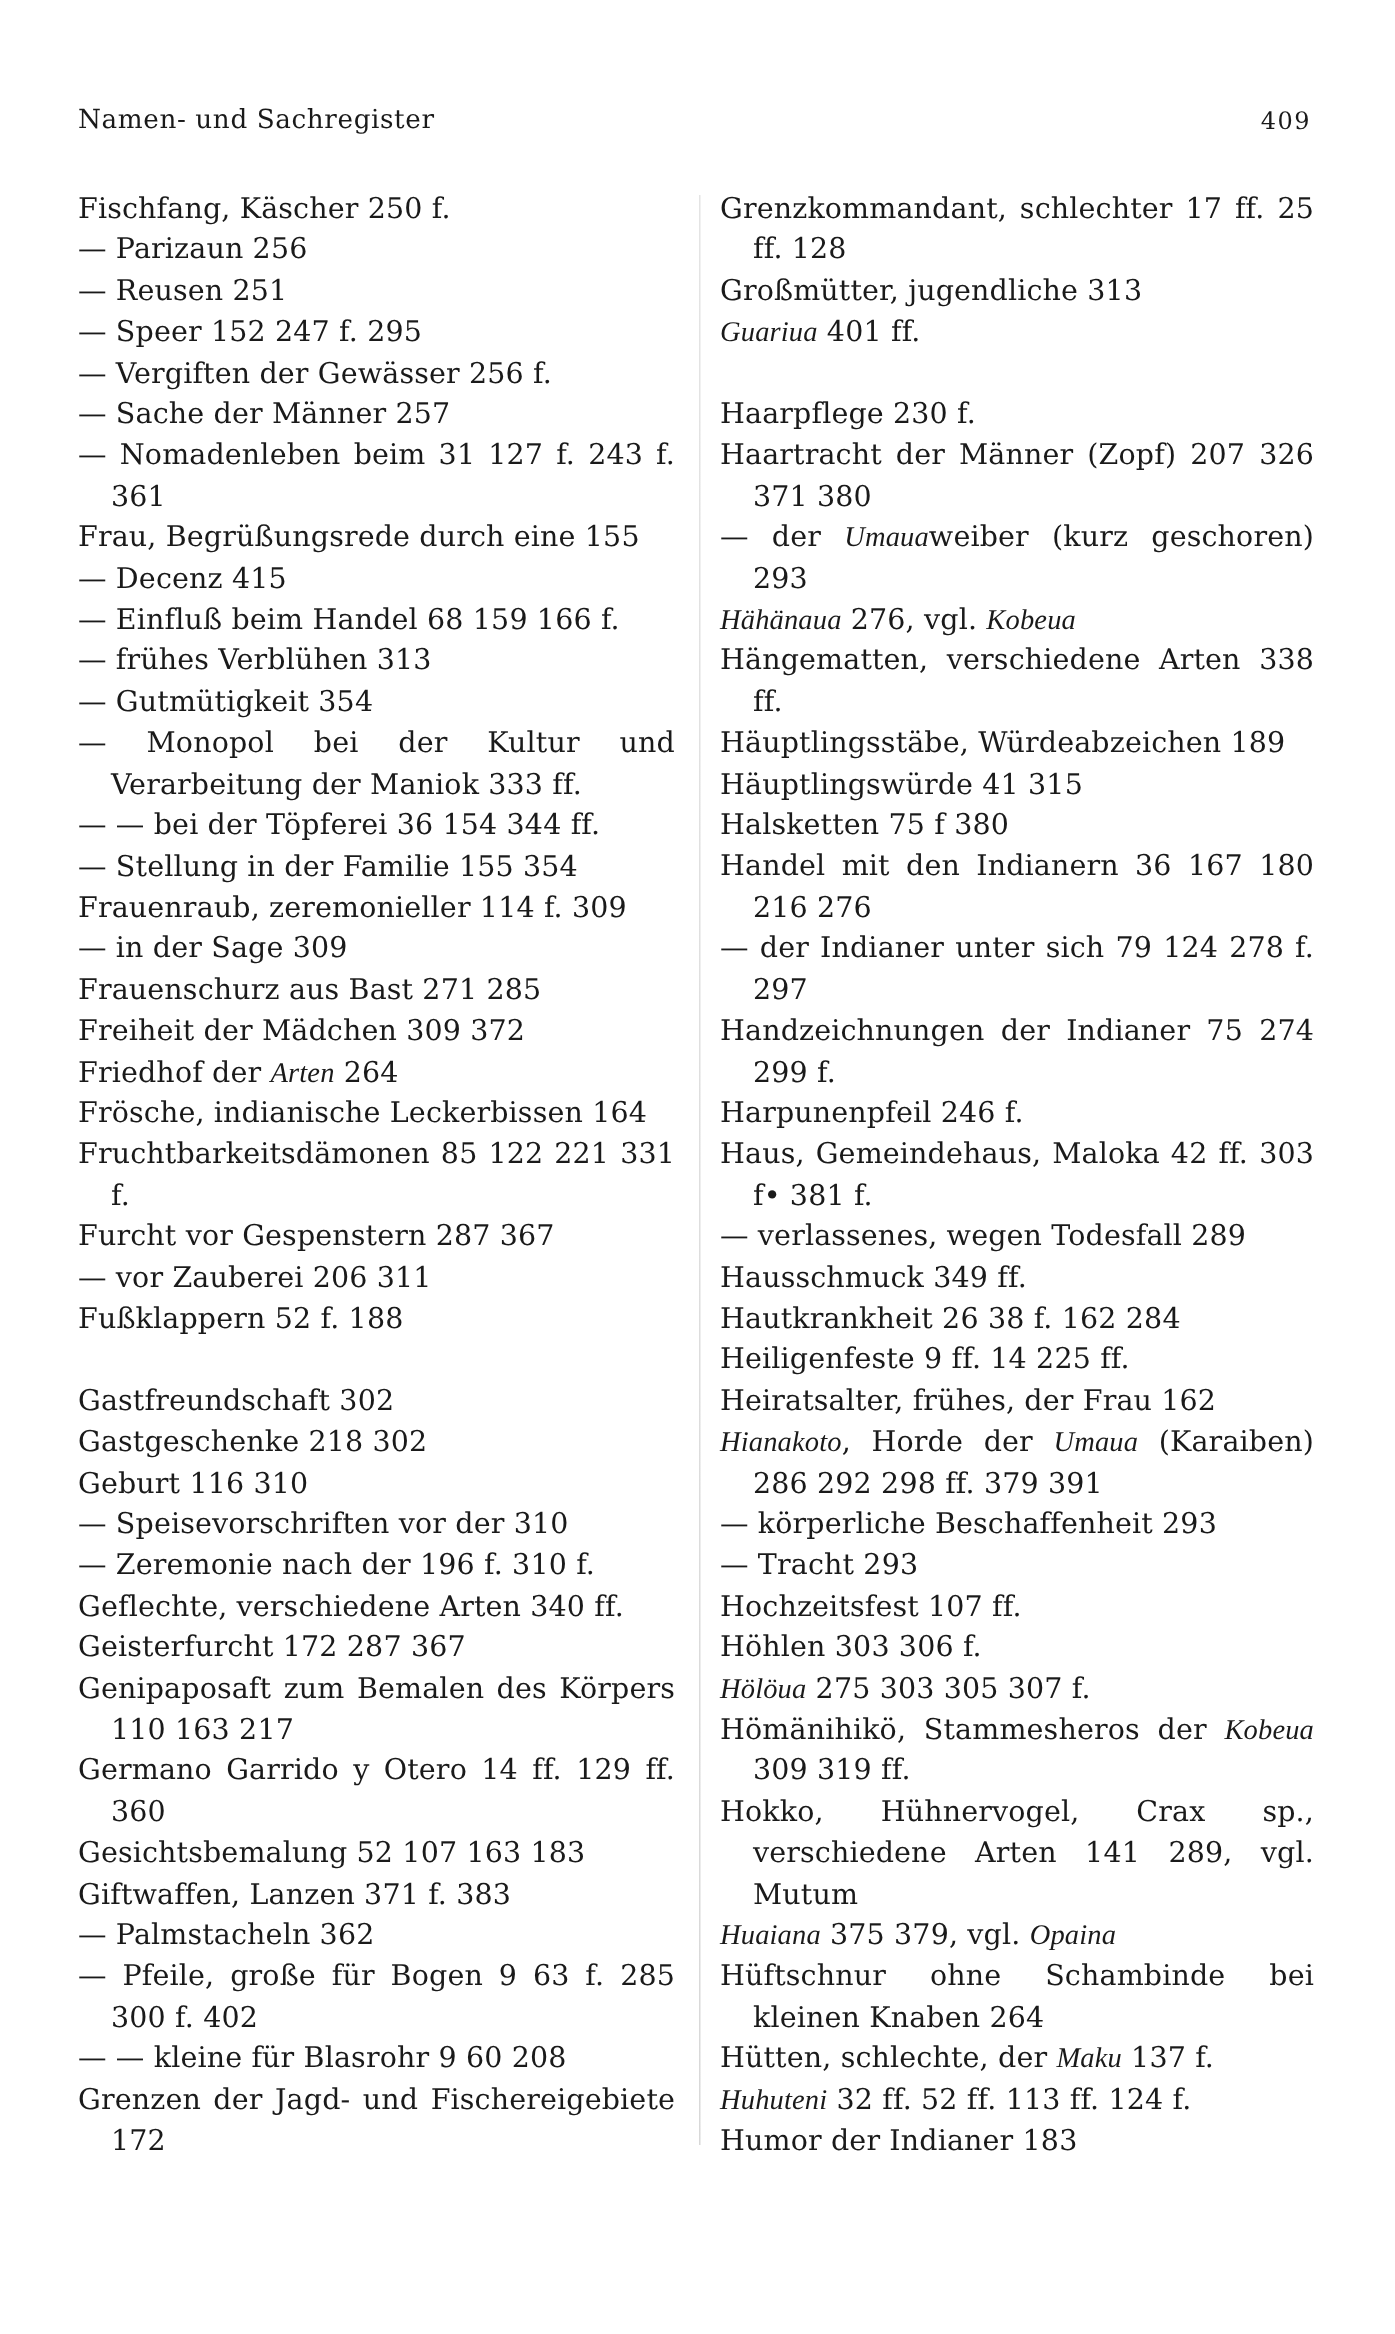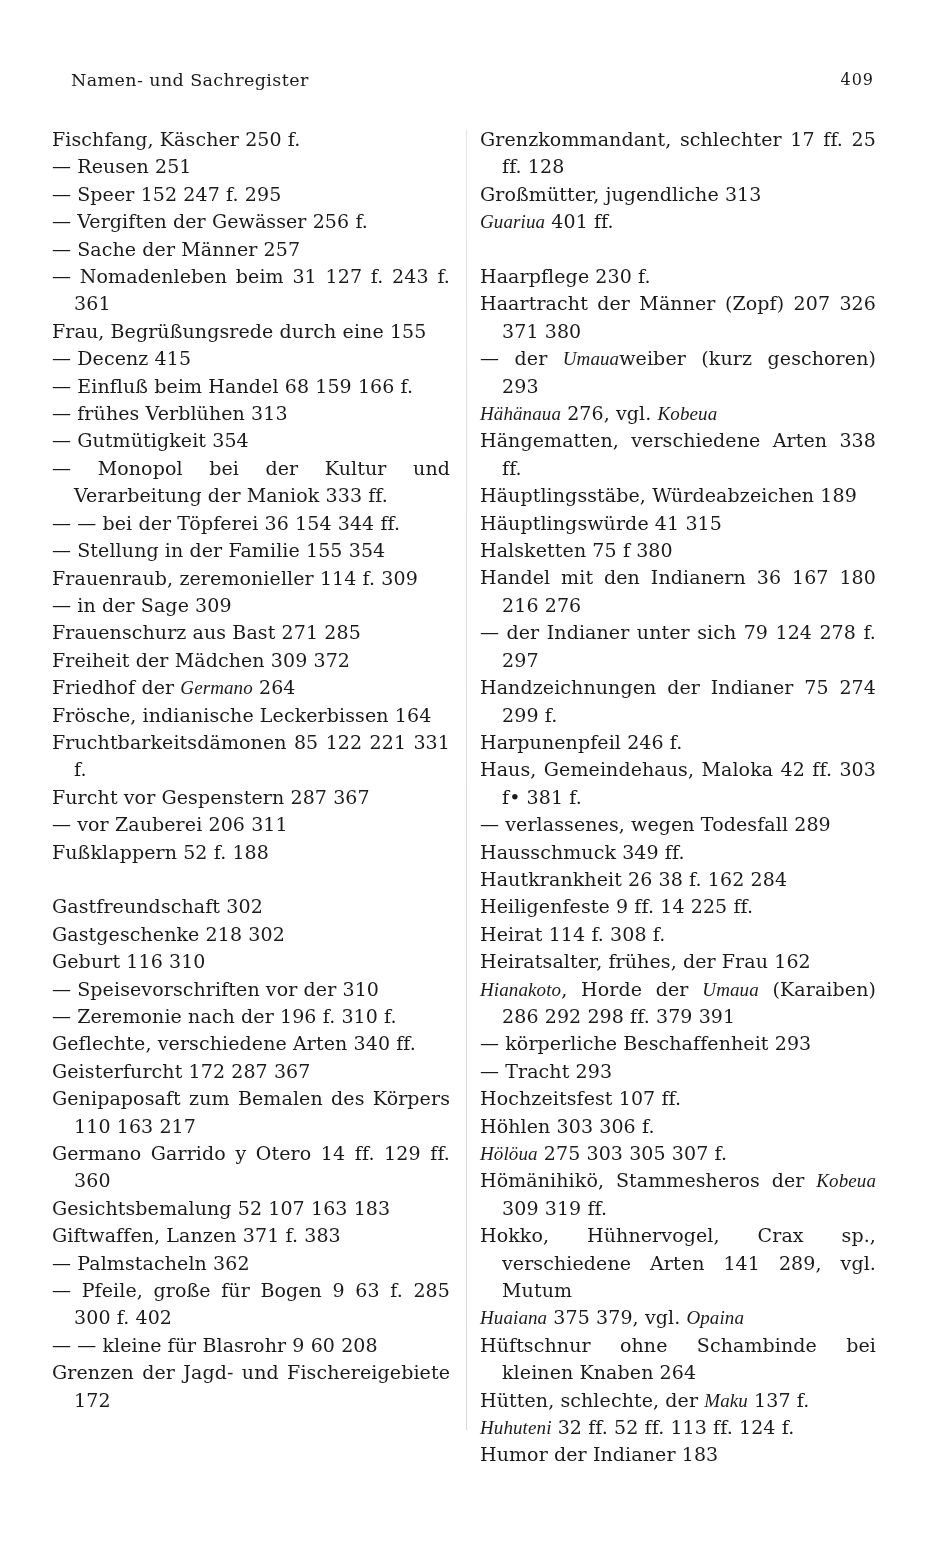--- a/index.html
+++ b/index.html
@@ -3,21 +3,21 @@
 <meta charset="utf-8">
 <style>
   html, body { margin: 0; padding: 0; background: #ffffff; }
   body {
     width: 930px; height: 1556px; position: relative; overflow: hidden;
     font-family: "DejaVu Serif", "Liberation Serif", serif;
     color: #1a1a1a;
   }
   .page-header {
     position: absolute; left: 52px; right: 56px; top: 70px;
-    display: flex; justify-content: space-between; align-items: flex-start; margin-left: 19px;
+    display: flex; justify-content: space-between; align-items: flex-end;
   }
   .running-title { font-size: 17.5px; letter-spacing: 0.4px; }
   .page-number { font-size: 16px; letter-spacing: 1px; }
   .column {
     position: absolute; top: 126px; width: 398px;
     font-size: 19px; line-height: 27.4px; letter-spacing: 0.1px;
   }
   .col-left { left: 52px; }
   .col-right { left: 480px; width: 396px; }
   .divider {
@@ -31,38 +31,39 @@
 </head>
 <body>
 
 <div class="page-header">
   <span class="running-title">Namen- und Sachregister</span>
   <span class="page-number">409</span>
 </div>
 
 <div class="column col-left">
     <div class="entry"><span>Fischfang, Käscher 250 f.</span></div>
+    <div class="entry"><span>— Parizaun 256</span></div>
     <div class="entry"><span>— Reusen 251</span></div>
     <div class="entry"><span>— Speer 152 247 f. 295</span></div>
     <div class="entry"><span>— Vergiften der Gewässer 256 f.</span></div>
     <div class="entry"><span>— Sache der Männer 257</span></div>
     <div class="entry"><span>— Nomadenleben beim 31 127 f. 243 f. 361</span></div>
     <div class="entry"><span>Frau, Begrüßungsrede durch eine 155</span></div>
     <div class="entry"><span>— Decenz 415</span></div>
     <div class="entry"><span>— Einfluß beim Handel 68 159 166 f.</span></div>
     <div class="entry"><span>— frühes Verblühen 313</span></div>
     <div class="entry"><span>— Gutmütigkeit 354</span></div>
     <div class="entry"><span>— Monopol bei der Kultur und Verarbeitung der Maniok 333 ff.</span></div>
     <div class="entry"><span>— — bei der Töpferei 36 154 344 ff.</span></div>
     <div class="entry"><span>— Stellung in der Familie 155 354</span></div>
     <div class="entry"><span>Frauenraub, zeremonieller 114 f. 309</span></div>
     <div class="entry"><span>— in der Sage 309</span></div>
     <div class="entry"><span>Frauenschurz aus Bast 271 285</span></div>
     <div class="entry"><span>Freiheit der Mädchen 309 372</span></div>
-    <div class="entry"><span>Friedhof der </span><span class="it">Germano</span><span> 264</span></div>
+    <div class="entry"><span>Friedhof der </span><span class="it">Arten</span><span> 264</span></div>
     <div class="entry"><span>Frösche, indianische Leckerbissen 164</span></div>
     <div class="entry"><span>Fruchtbarkeitsdämonen 85 122 221 331 f.</span></div>
     <div class="entry"><span>Furcht vor Gespenstern 287 367</span></div>
     <div class="entry"><span>— vor Zauberei 206 311</span></div>
     <div class="entry"><span>Fußklappern 52 f. 188</span></div>
     <div class="gap"></div>
     <div class="entry"><span>Gastfreundschaft 302</span></div>
     <div class="entry"><span>Gastgeschenke 218 302</span></div>
     <div class="entry"><span>Geburt 116 310</span></div>
     <div class="entry"><span>— Speisevorschriften vor der 310</span></div>
@@ -94,21 +95,20 @@
     <div class="entry"><span>Halsketten 75 f 380</span></div>
     <div class="entry"><span>Handel mit den Indianern 36 167 180 216 276</span></div>
     <div class="entry"><span>— der Indianer unter sich 79 124 278 f. 297</span></div>
     <div class="entry"><span>Handzeichnungen der Indianer 75 274 299 f.</span></div>
     <div class="entry"><span>Harpunenpfeil 246 f.</span></div>
     <div class="entry"><span>Haus, Gemeindehaus, Maloka 42 ff. 303 f• 381 f.</span></div>
     <div class="entry"><span>— verlassenes, wegen Todesfall 289</span></div>
     <div class="entry"><span>Hausschmuck 349 ff.</span></div>
     <div class="entry"><span>Hautkrankheit 26 38 f. 162 284</span></div>
     <div class="entry"><span>Heiligenfeste 9 ff. 14 225 ff.</span></div>
-    <div class="entry"><span>Heirat 114 f. 308 f.</span></div>
     <div class="entry"><span>Heiratsalter, frühes, der Frau 162</span></div>
     <div class="entry"><span class="it">Hianakoto</span><span>, Horde der </span><span class="it">Umaua</span><span> (Karaiben) 286 292 298 ff. 379 391</span></div>
     <div class="entry"><span>— körperliche Beschaffenheit 293</span></div>
     <div class="entry"><span>— Tracht 293</span></div>
     <div class="entry"><span>Hochzeitsfest 107 ff.</span></div>
     <div class="entry"><span>Höhlen 303 306 f.</span></div>
     <div class="entry"><span class="it">Hölöua</span><span> 275 303 305 307 f.</span></div>
     <div class="entry"><span>Hömänihikö, Stammesheros der </span><span class="it">Kobeua</span><span> 309 319 ff.</span></div>
     <div class="entry"><span>Hokko, Hühnervogel, Crax sp., verschiedene Arten 141 289, vgl. Mutum</span></div>
     <div class="entry"><span class="it">Huaiana</span><span> 375 379, vgl. </span><span class="it">Opaina</span></div>

